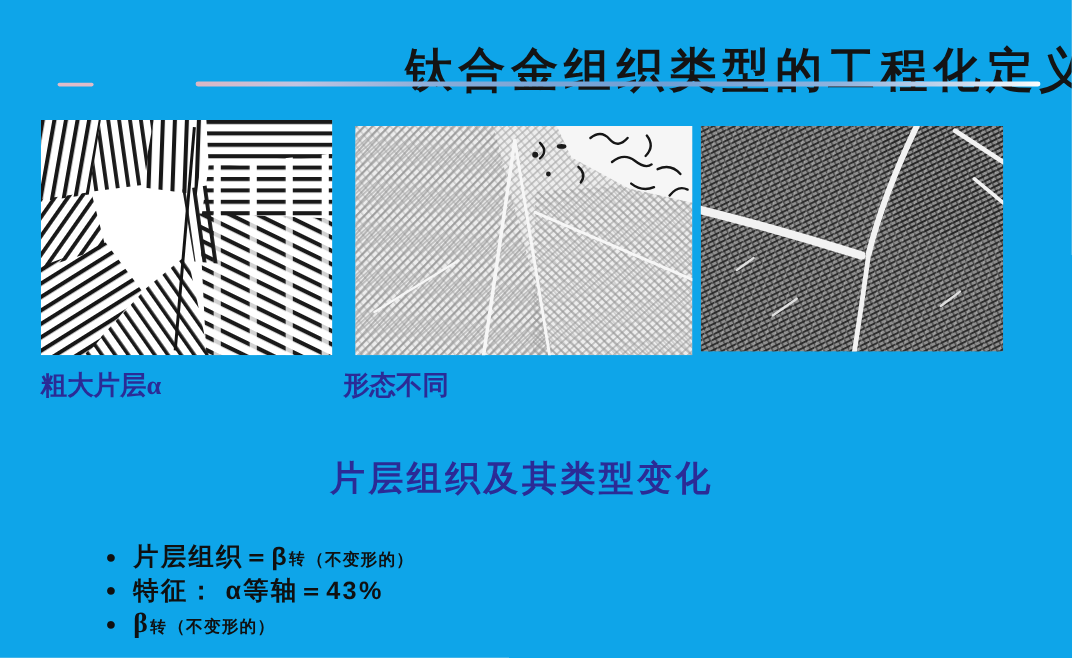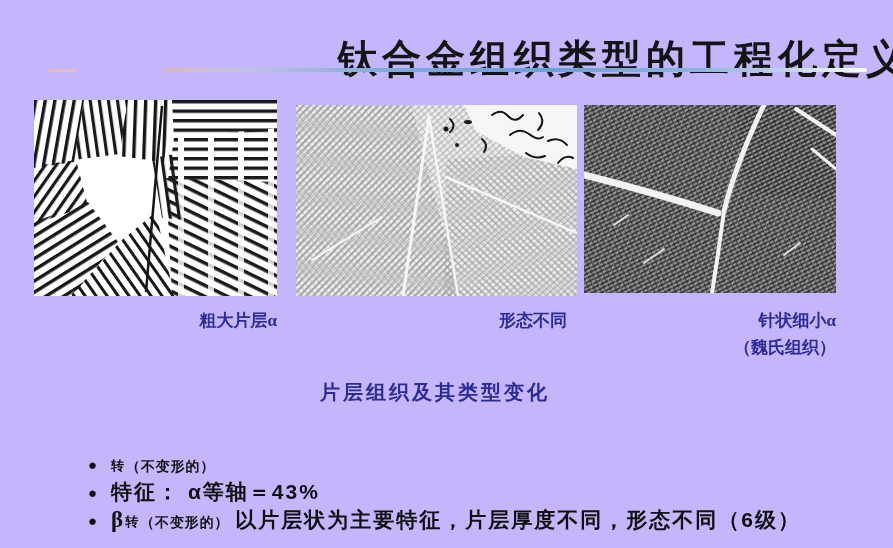--- a/index.html
+++ b/index.html
@@ -1,17 +1,17 @@
 <!DOCTYPE html>
 <html style="--title_ink: #141414; --caption_navy: #2b2b96; --bullet_ink: #101010; --rule_pink: #e0bcc9; --rule_blue: #6f9fd4;"><head>
 <meta charset="utf-8">
 <style>
   html,body{margin:0;padding:0;}
   body{background:#e9e9e9;font-family:"Liberation Sans","DejaVu Sans",sans-serif;}
-  .slide{position:relative;width:893px;height:548px;background:#c4b5fd;overflow:hidden;}
+  .slide{position:relative;width:893px;height:548px;background:#0ea5e9;overflow:hidden;}
 
   
   .title{position:absolute;left:338px;top:6px;width:540px;height:54px;
     text-align:center;font-family:"Liberation Serif","DejaVu Serif",serif;
     font-size:39px;font-weight:700;letter-spacing:5px;color:var(--title_ink,#141414);
     white-space:nowrap;}
 
   
   .rule-dash{position:absolute;left:48px;top:69px;width:30px;height:3px;
     background:var(--rule_pink,#e0bcc9);border-radius:2px;}
@@ -20,30 +20,30 @@
       var(--rule_blue,#6f9fd4) 55%,#8fb3de 76%,#c7d8ec 90%,#fdfdfd 100%);}
 
   
   .fig{position:absolute;}
   .fig svg{display:block;}
   #fig1{left:34px;top:100px;}
   #fig2{left:296px;top:105px;}
   #fig3{left:584px;top:105px;}
 
   
-  .caption{position:absolute;text-align:right;
+  .caption{position:absolute;text-align:left;
     font-family:"Liberation Serif","DejaVu Serif",serif;
-    font-weight:700;font-size:17px;color:var(--caption_navy,#2b2b96);line-height:27px;}
+    font-weight:700;font-size:22px;color:var(--caption_navy,#2b2b96);line-height:27px;}
   #cap1{left:34px;top:307px;width:243px;}
   #cap2{left:286px;top:307px;width:281px;}
   #cap3{left:584px;top:307px;width:252px;}
 
   .subtitle{position:absolute;left:195px;top:379px;width:480px;text-align:center;
     font-family:"Liberation Serif","DejaVu Serif",serif;
-    font-weight:700;font-size:20px;letter-spacing:3px;color:var(--caption_navy,#2b2b96);
+    font-weight:700;font-size:29px;letter-spacing:3px;color:var(--caption_navy,#2b2b96);
     white-space:nowrap;}
 
   
   .bullets{position:absolute;left:88px;top:450px;margin:0;padding:0;list-style:none;
     color:var(--bullet_ink,#101010);}
   .bullets li{display:flex;align-items:center;height:28px;font-size:21px;
     font-weight:700;letter-spacing:2px;white-space:nowrap;}
   .marker{font-size:15px;margin-right:14px;letter-spacing:0;}
   .beta{font-family:"Liberation Serif","DejaVu Serif",serif;font-size:23px;}
   sub.turn{font-size:0.62em;letter-spacing:0;transform:translateY(0.18em);display:inline-block;}
@@ -183,39 +183,35 @@
       </g>
     </svg>
   </div>
 
   <div class="caption" id="cap1">
     <span>粗大片层α</span>
   </div>
   <div class="caption" id="cap2">
     <span>形态不同</span>
   </div>
-  <div class="caption" id="cap3">
-    <div>针状细小α</div>
-    <div>（魏氏组织）</div>
-  </div>
 
   <div class="subtitle">片层组织及其类型变化</div>
 
   <ul class="bullets">
     <li>
       <span class="marker">●</span>
+      <span>片层组织＝β</span>
         <sub class="turn">转</sub>
         <span class="paren">（不变形的）</span>
     </li>
     <li>
       <span class="marker">●</span>
       <span>特征： α等轴＝43%</span>
     </li>
     <li>
       <span class="marker">●</span>
       <span class="beta">β</span>
         <sub class="turn">转</sub>
         <span class="paren">（不变形的）</span>
-        <span>以片层状为主要特征，片层厚度不同，形态不同（6级）</span>
     </li>
   </ul>
 
 </div>
 
 </body></html>

